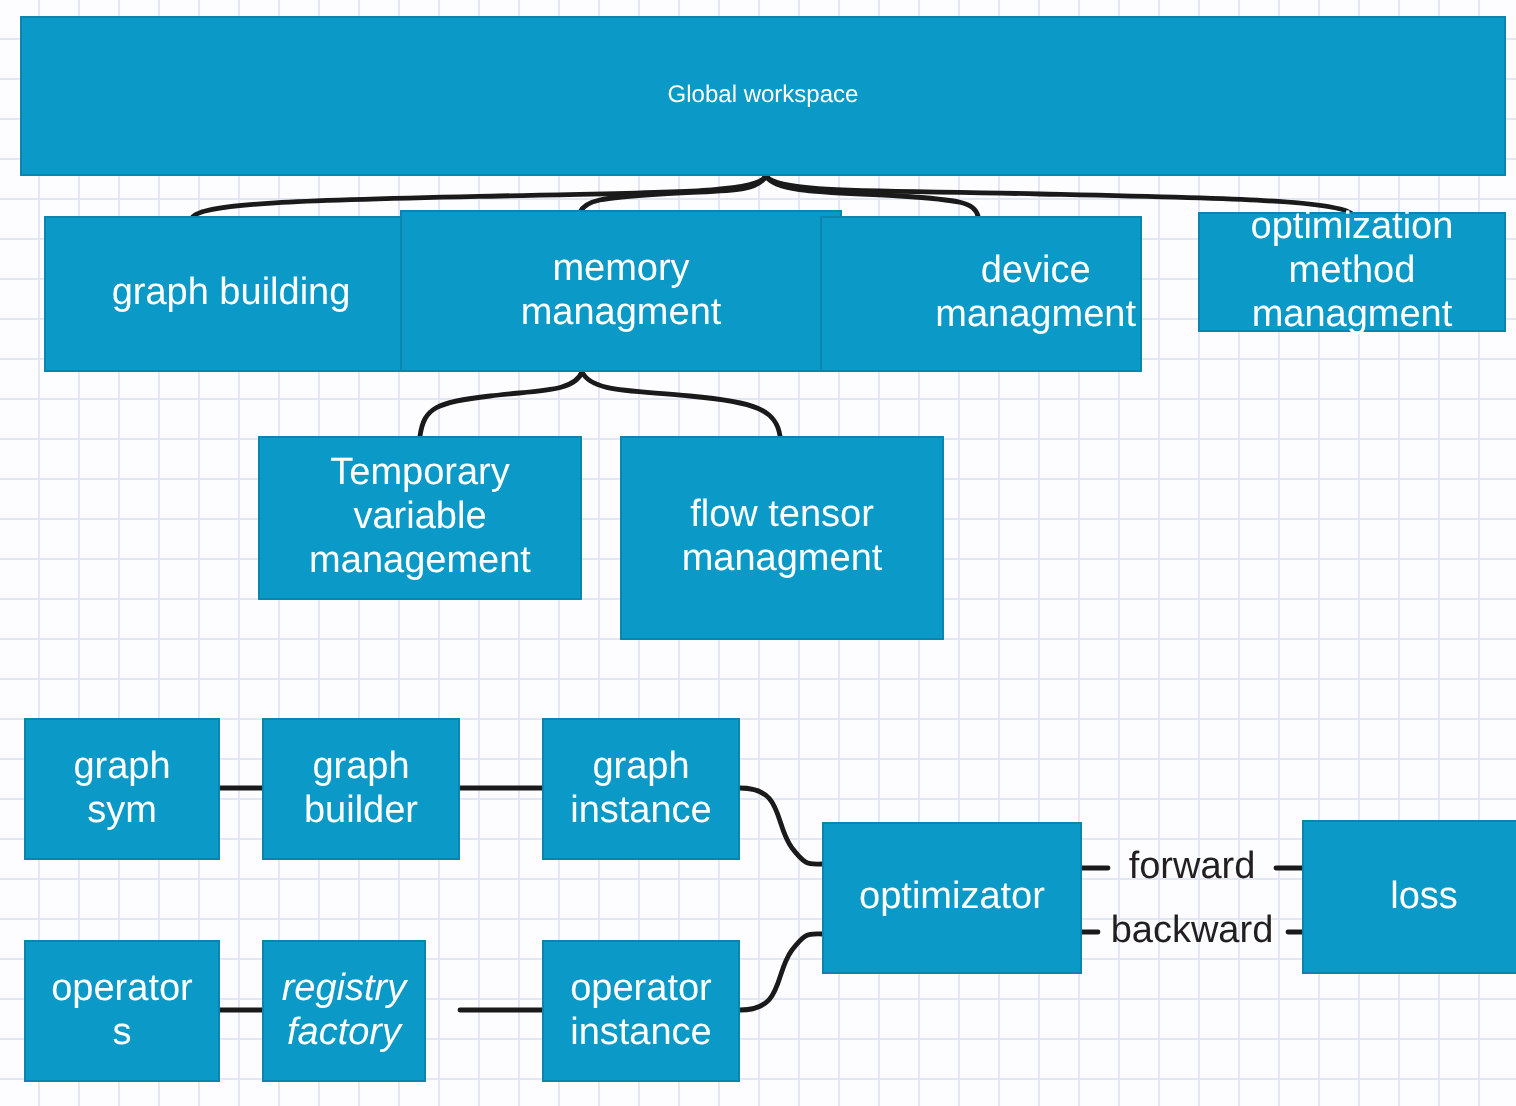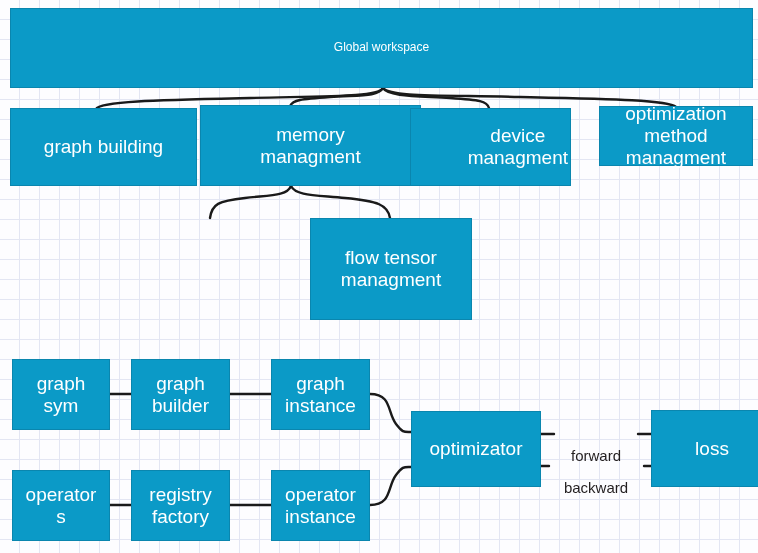--- a/index.html
+++ b/index.html
@@ -41,26 +41,25 @@
     line-height: 1.15;
     font-size: 19px;
     white-space: pre-line;
     padding: 0 2px;
     z-index: 2;
   }
   .node.big { font-size: 12px; }
   .edge-label {
     position: absolute;
     color: #231f20;
-    font-size: 15px;
+    font-size: 19px;
     background: transparent;
     z-index: 3;
     white-space: nowrap;
     text-align: center;
-    margin-top: 24px;
   }
 </style>
 </head>
 <body>
 
 <div id="canvas">
 
   <svg id="wires" viewBox="0 0 758 553" width="758" height="553" xmlns="http://www.w3.org/2000/svg">
     <g fill="none" stroke="#1a1a1a" stroke-width="2.4" stroke-linecap="round">
 
@@ -85,40 +84,45 @@
       <path d="M638 434 L 651 434"></path>
       <path d="M541 466 L 549 466"></path>
       <path d="M644 466 L 651 466"></path>
     </g>
   </svg>
 
   <div class="node big" style="left:10px; top:8px; width:743px; height:80px;">
     <span>Global workspace</span>
   </div>
 
-  <div class="node" style="left:10px; top:108px; width:187px; height:78px;">
+  <div class="node" style="left:22px; top:108px; width:187px; height:78px;">
     <span>graph building</span>
   </div>
 
   <div class="node" style="left:200px; top:105px; width:221px; height:81px;">
     <span>memory
 managment</span>
   </div>
 
   <div class="node" style="left:410px; top:108px; width:161px; height:78px;justify-content:flex-end;">
     <span>device
 managment</span>
   </div>
 
   <div class="node" style="left:599px; top:106px; width:154px; height:60px;">
     <span>optimization
 method
 managment</span>
   </div>
 
+  <div class="node" style="left:129px; top:218px; width:162px; height:82px;">
+    <span>Temporary
+variable
+management</span>
+  </div>
 
   <div class="node" style="left:310px; top:218px; width:162px; height:102px;">
     <span>flow tensor
 managment</span>
   </div>
 
   <div class="node" style="left:12px; top:359px; width:98px; height:71px;">
     <span>graph
 sym</span>
   </div>
@@ -131,21 +135,21 @@
   <div class="node" style="left:271px; top:359px; width:99px; height:71px;">
     <span>graph
 instance</span>
   </div>
 
   <div class="node" style="left:12px; top:470px; width:98px; height:71px;">
     <span>operator
 s</span>
   </div>
 
-  <div class="node" style="left:131px; top:470px; width:99px; height:71px;">
+  <div class="node" style="left:131px; top:470px; width:82px; height:71px;font-style:italic;">
     <span>registry
 factory</span>
   </div>
 
   <div class="node" style="left:271px; top:470px; width:99px; height:71px;">
     <span>operator
 instance</span>
   </div>
 
   <div class="node" style="left:411px; top:411px; width:130px; height:76px;">

